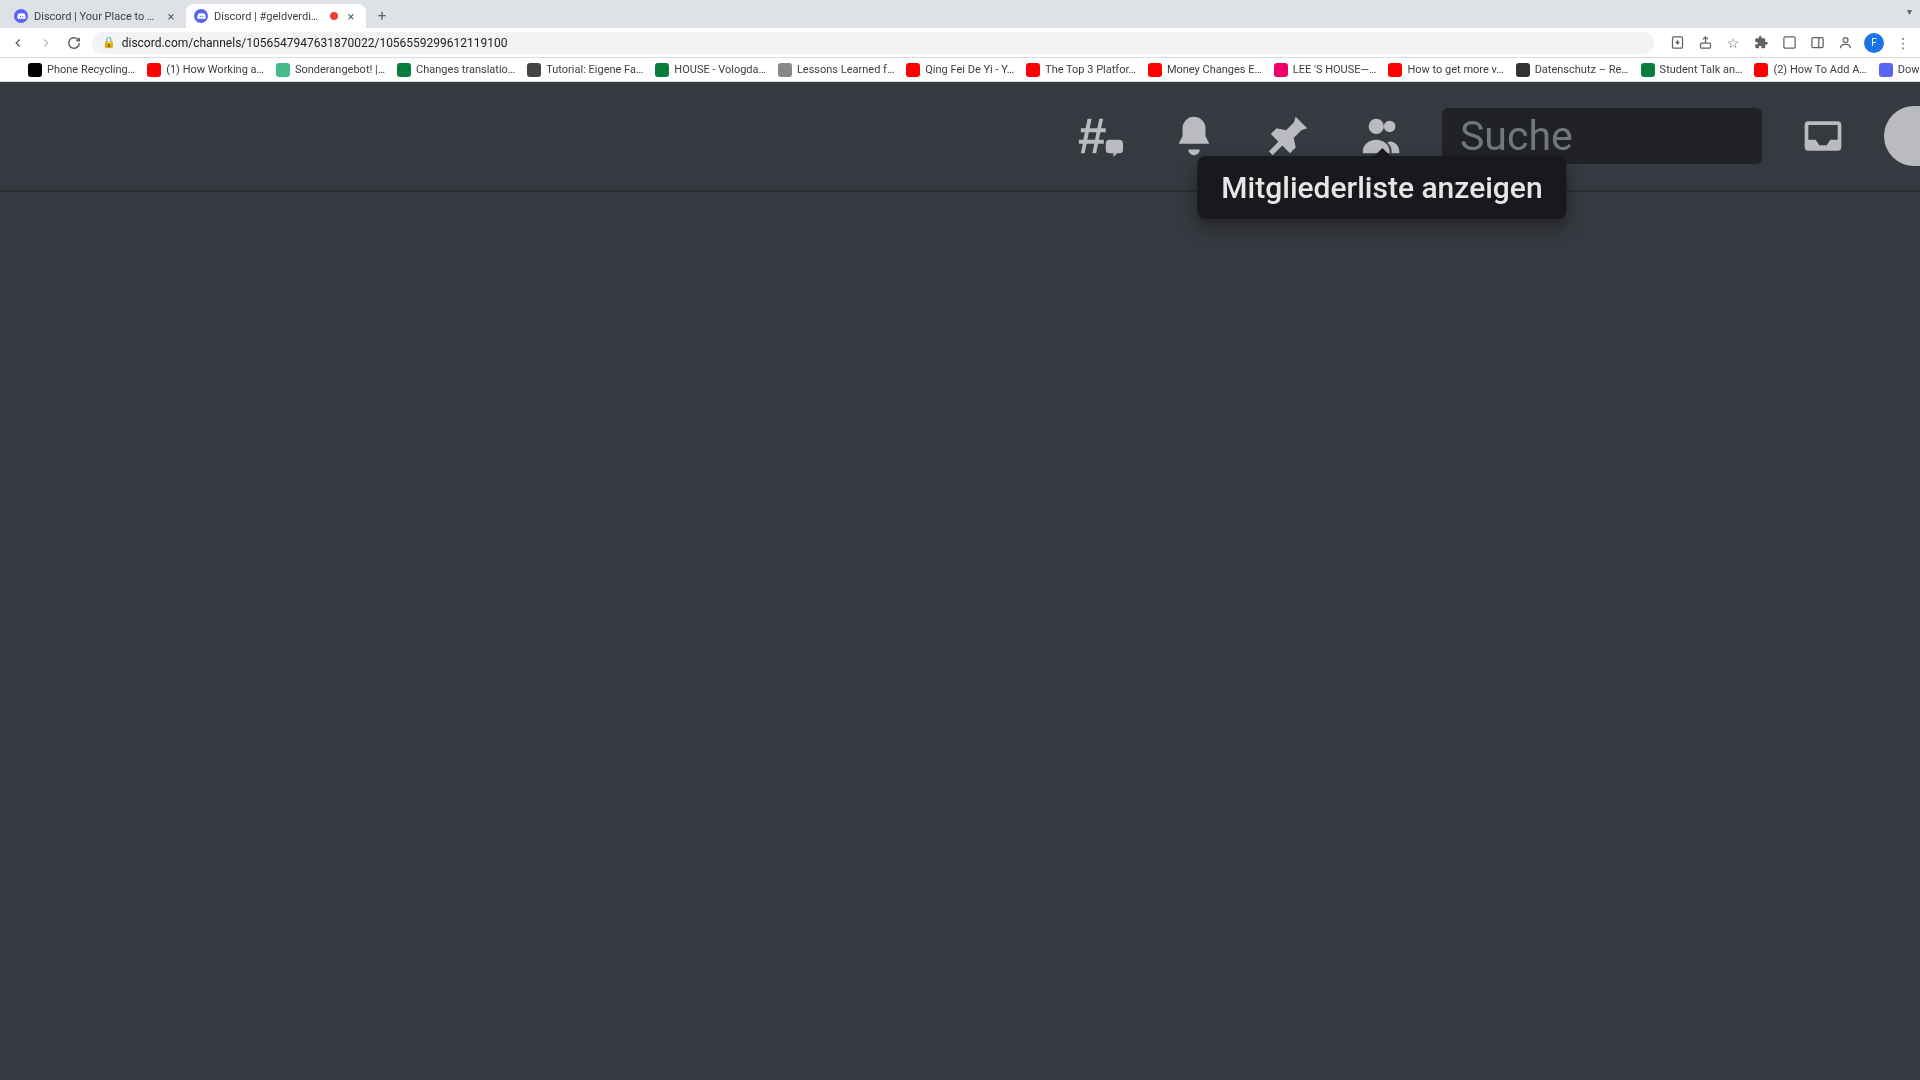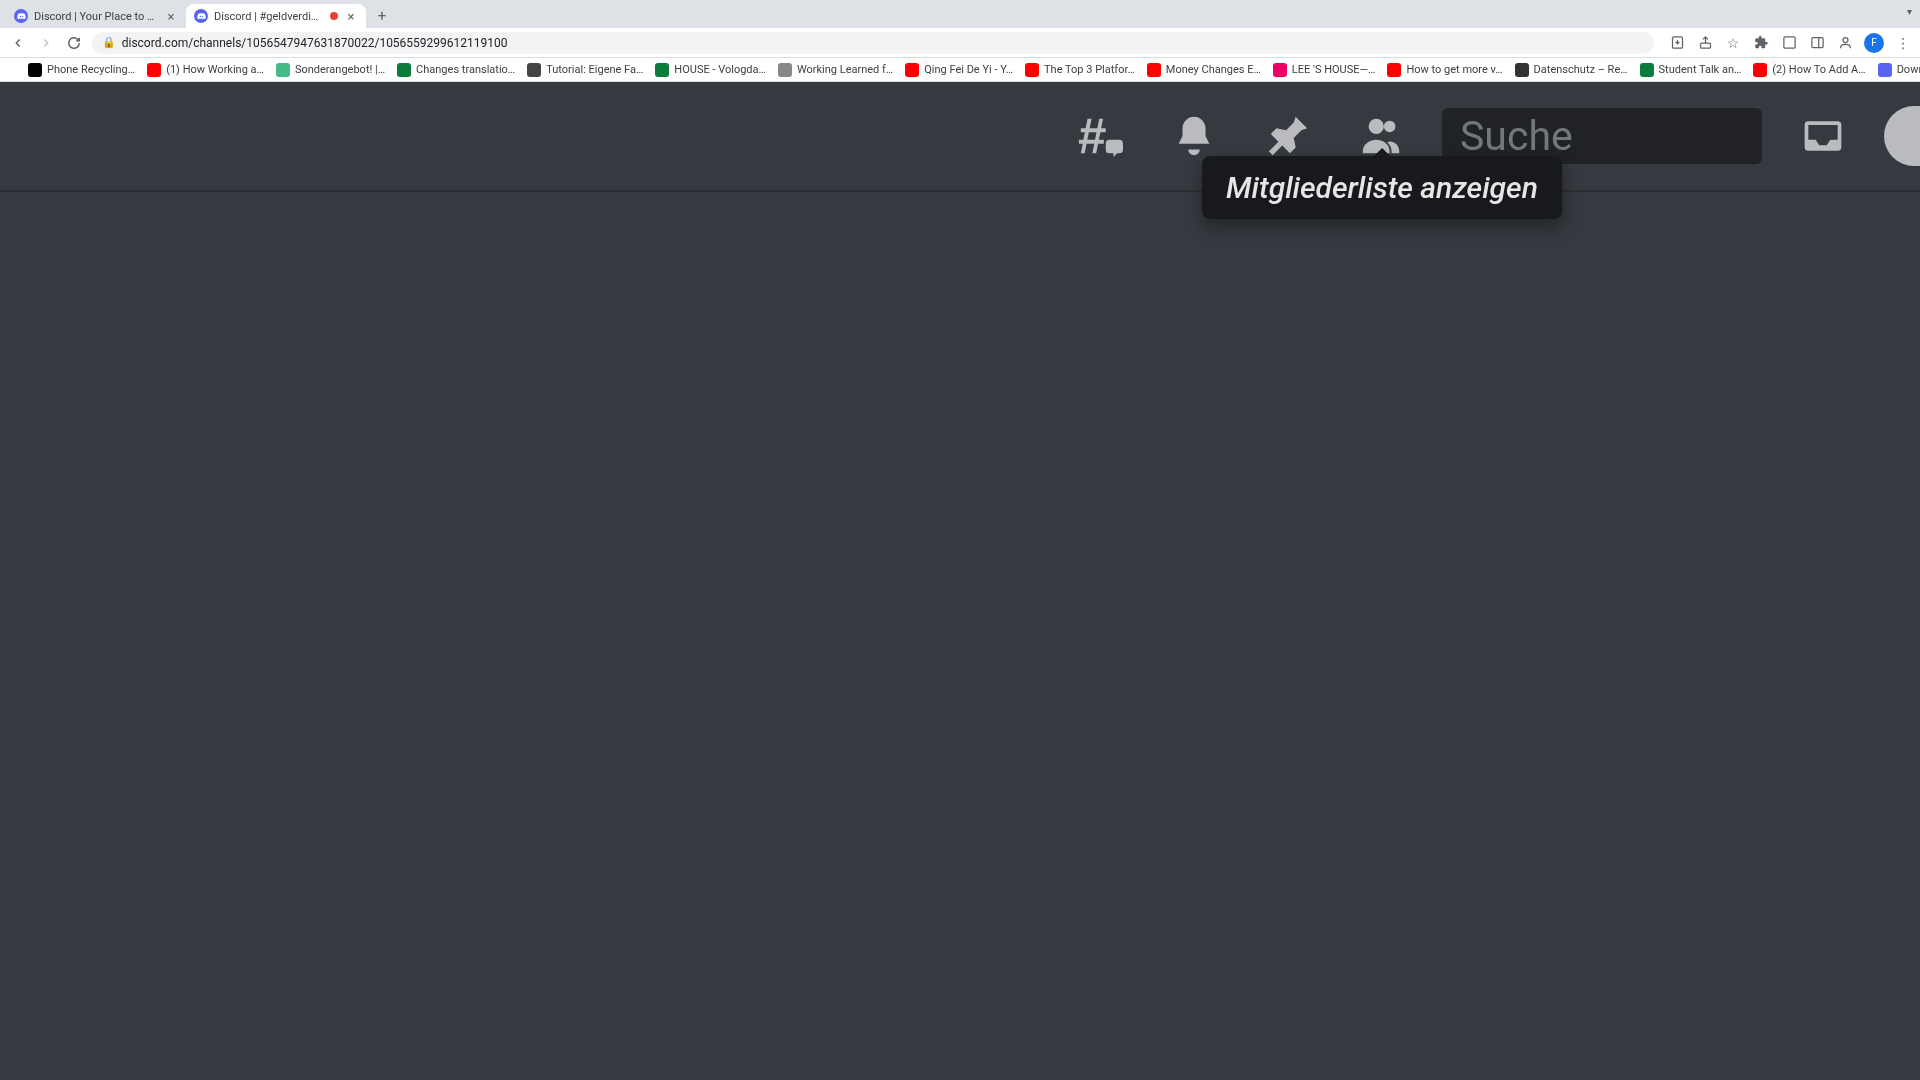--- a/index.html
+++ b/index.html
@@ -41,21 +41,21 @@
     .search-wrap input{ flex:1; background:transparent; border:none; outline:none; color:#eab308; font-size:41px; }
     .search-wrap input::placeholder{ color:#72767d; }
     .search-wrap .mag svg{ width:30px; height:30px; fill:#72767d;}
 
     .inbox{ width:58px; height:58px; display:flex; align-items:center; justify-content:center; margin-left:6px; margin-right:-4px;}
     .inbox svg{ width:44px; height:44px; fill:#b9bbbe;}
 
     .help-cut{ width:36px; height:60px; background:#b9bbbe; border-radius:30px 0 0 30px; margin-left:10px;}
 
     
-    .tooltip{ position:absolute; top:54px; left:50%; transform:translateX(-50%); background:#18191c; color:#e6e6e7; font-size:30px; font-weight:500; padding:14px 24px; border-radius:8px; white-space:nowrap; box-shadow:0 8px 16px rgba(0,0,0,.35);font-style:italic;}
+    .tooltip{ position:absolute; top:54px; left:50%; transform:translateX(-50%); background:#18191c; color:#e6e6e7; font-size:30px; font-weight:500; padding:14px 24px; border-radius:8px; white-space:nowrap; box-shadow:0 8px 16px rgba(0,0,0,.35);}
     .tooltip::before{ content:""; position:absolute; top:-8px; left:50%; transform:translateX(-50%); border:8px solid transparent; border-bottom-color:#18191c; border-top:none;}
 
     .members-wrap{ position:relative; }
   </style>
 </head>
 <body>
 
 <div class="tab-strip">
   <div class="tab inactive">
     <span class="favicon">
@@ -163,21 +163,21 @@
     <div class="bm">
       <span class="ico" style="background: rgb(68, 68, 68);"></span>
       <span>Tutorial: Eigene Fa…</span>
     </div>
     <div class="bm">
       <span class="ico" style="background: rgb(10, 125, 61);"></span>
       <span>HOUSE - Vologda…</span>
     </div>
     <div class="bm">
       <span class="ico" style="background: rgb(136, 136, 136);"></span>
-      <span>Working Learned f…</span>
+      <span>Lessons Learned f…</span>
     </div>
     <div class="bm">
       <span class="ico" style="background: rgb(255, 0, 0);"></span>
       <span>Qing Fei De Yi - Y…</span>
     </div>
     <div class="bm">
       <span class="ico" style="background: rgb(255, 0, 0);"></span>
       <span>The Top 3 Platfor…</span>
     </div>
     <div class="bm">

